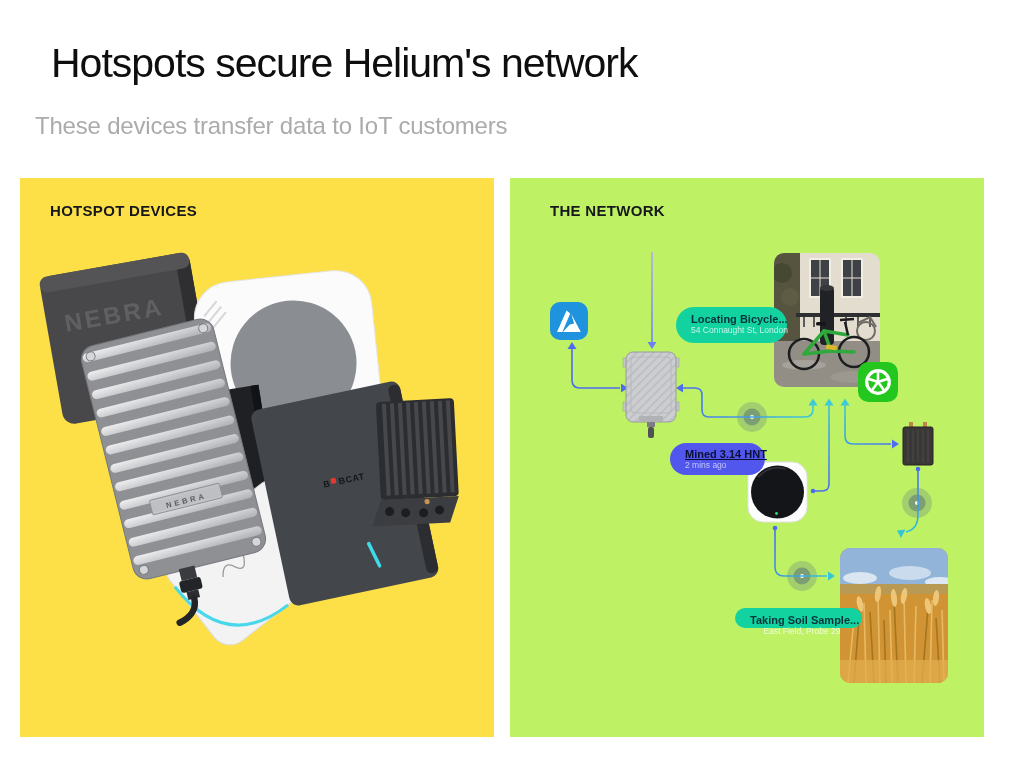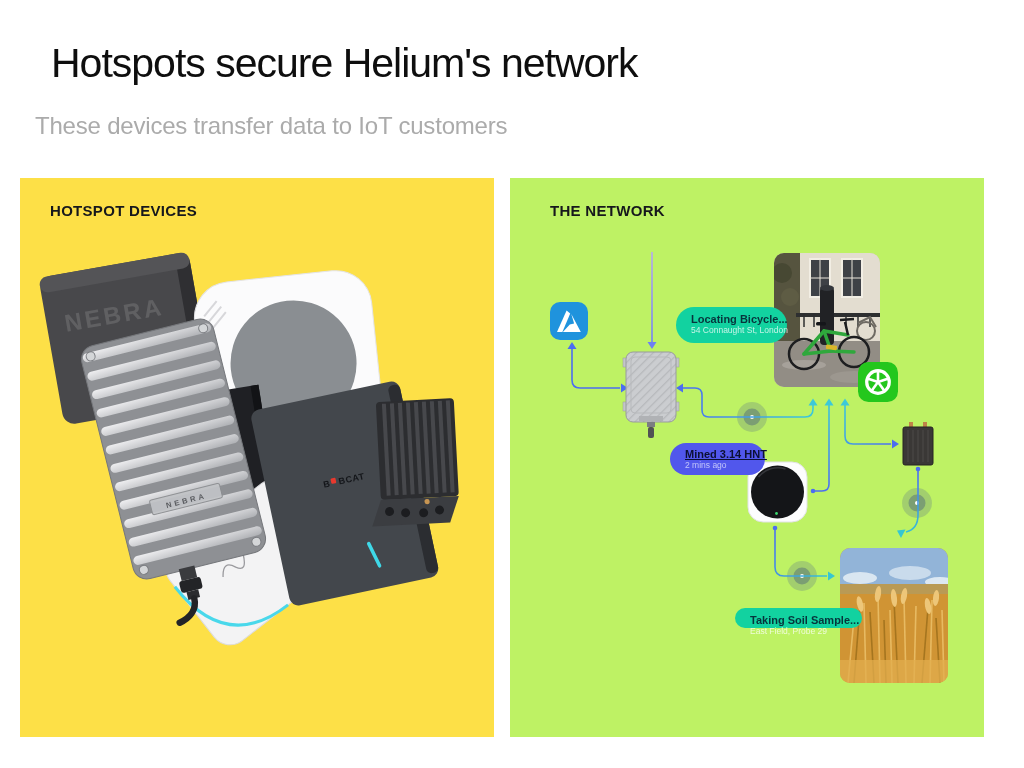--- a/index.html
+++ b/index.html
@@ -24,21 +24,21 @@
   .net-icon{position:absolute;z-index:4;}
 
   .bubble{position:absolute;z-index:5;box-sizing:border-box;border-radius:18px;
           padding:6px 8px 0 15px;}
   .bubble.teal{background:#12d2a0;}
   .bubble.indigo{background:#5157ec;border-radius:17px;padding-top:5px;}
   .bubble-title{font-size:11px;font-weight:700;line-height:12px;white-space:nowrap;}
   .bubble.teal .bubble-title{color:#07343c;}
   .bubble.indigo .bubble-title{color:#0c1033;text-decoration:underline;}
   .bubble-sub{font-size:8.5px;font-weight:400;line-height:10.5px;white-space:nowrap;}
-  .bubble.teal .bubble-sub{color:rgba(255,255,255,0.75);}
+  .bubble.teal .bubble-sub{color:rgba(255,255,255,0.75);text-align:center;}
   .bubble.indigo .bubble-sub{color:rgba(228,231,255,0.75);}
 
   .connectors{position:absolute;left:0;top:0;z-index:3;}
   .left-illustration{position:absolute;left:0;top:0;z-index:1;}
 </style>
 </head>
 <body>
 
 <div id="screen">
 

